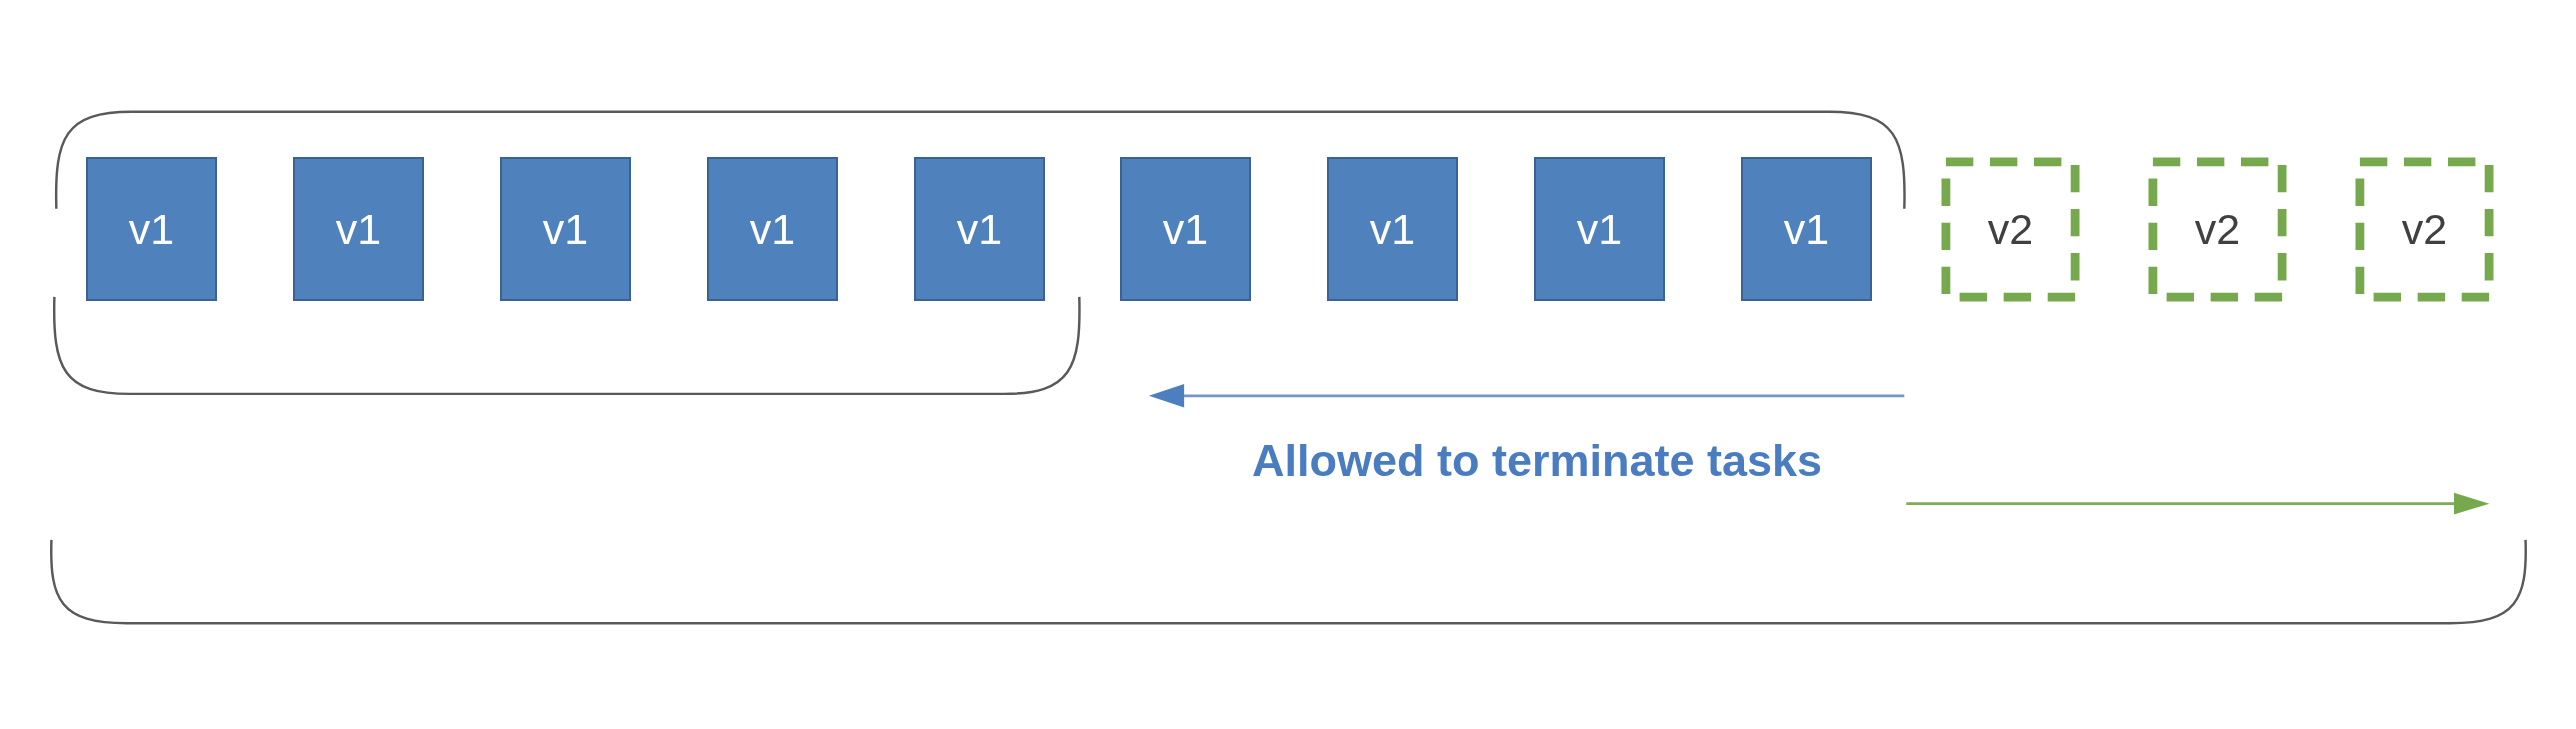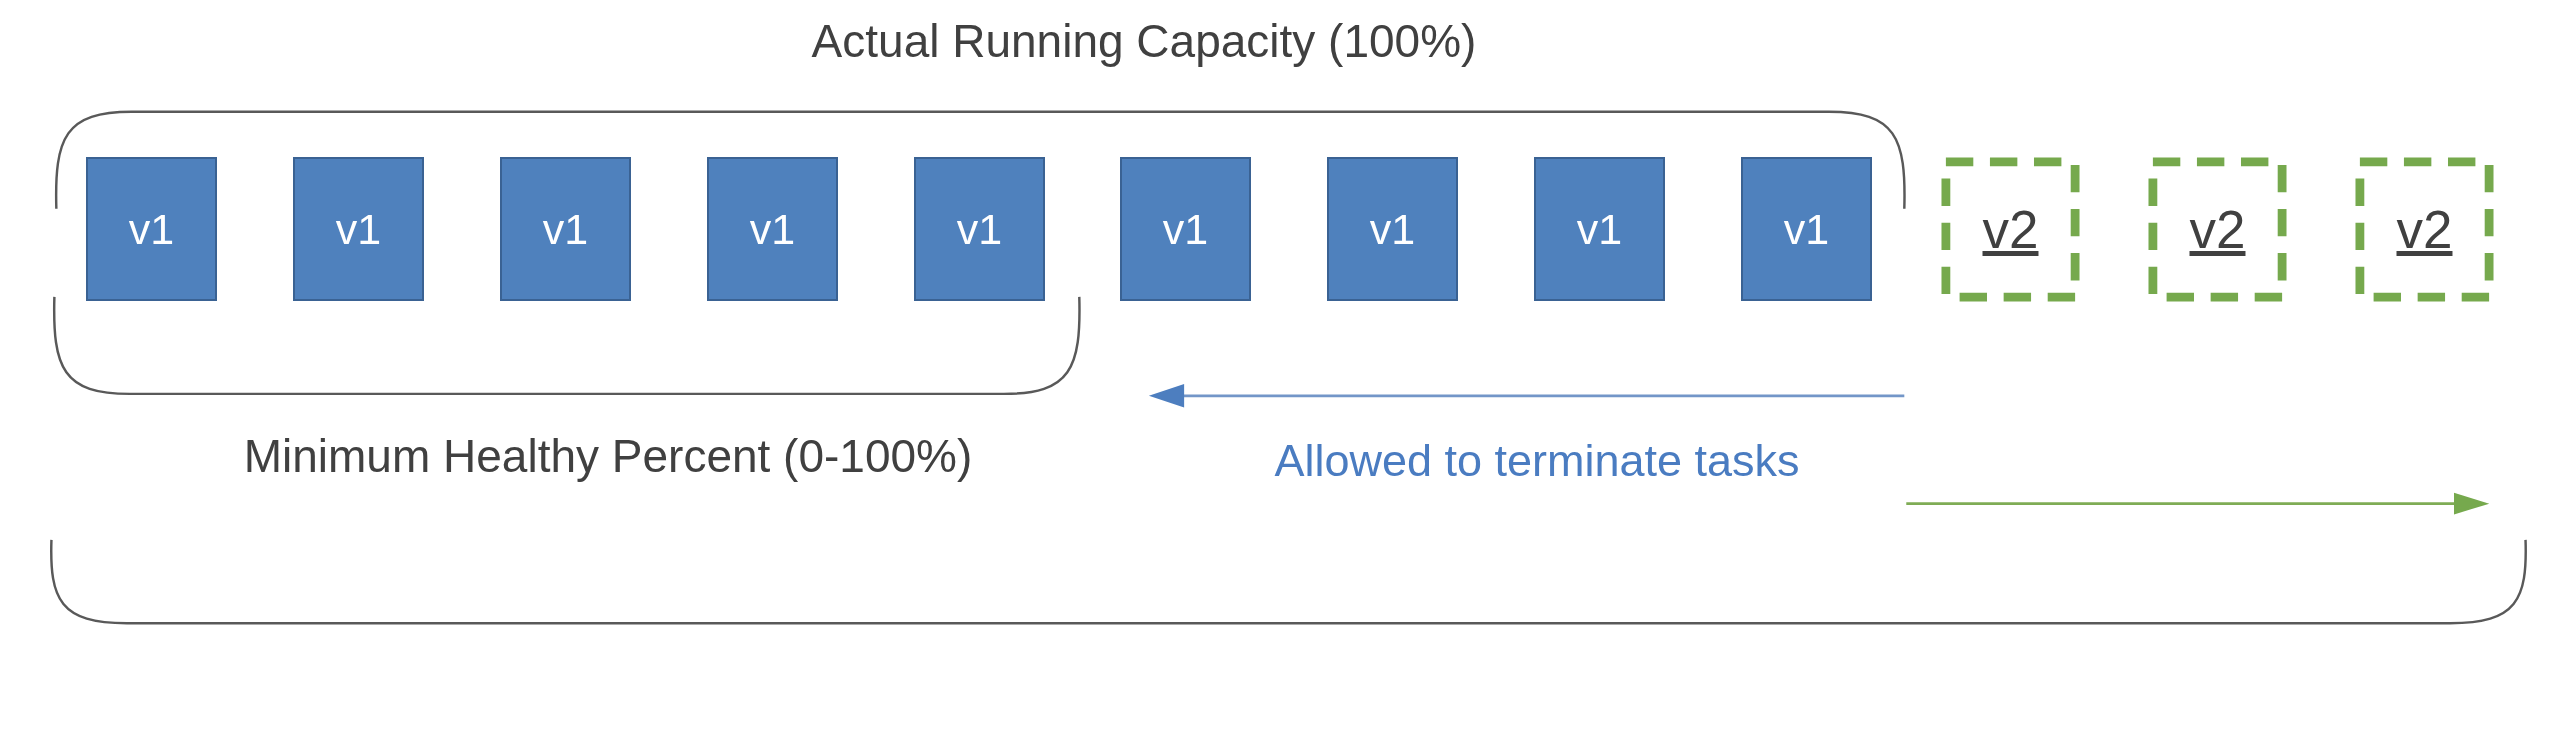--- a/index.html
+++ b/index.html
@@ -12,39 +12,38 @@
   html,body{margin:0;padding:0;background:#ffffff;}
   .canvas{
     position:relative;width:2576px;height:729px;background:#ffffff;
     font-family:"Liberation Sans",sans-serif;overflow:hidden;
   }
   .overlay{position:absolute;left:0;top:0;width:2576px;height:729px;}
   .lbl{
     position:absolute;transform:translateX(-50%);white-space:nowrap;
     color:var(--heading);font-size:46px;line-height:1.12;
   }
-  .lbl.b{font-weight:normal;font-size:45px;}
+  .lbl.b{font-weight:bold;font-size:45px;}
   .box{
     position:absolute;top:157px;box-sizing:border-box;
     display:flex;align-items:center;justify-content:center;
   }
   .box.v1{
     width:131px;height:144px;background:var(--v1-fill);
     border:2.9px solid var(--v1-border);color:var(--v1-text);font-size:43px;
   }
-  .box.v2{width:139px;height:145px;color:var(--v2-text);font-size:53px;text-decoration:underline;}
+  .box.v2{width:139px;height:145px;color:var(--v2-text);font-size:43px;}
   .box.v2 svg{position:absolute;left:0;top:0;width:100%;height:100%;}
   .box span{position:relative;}
 </style>
 </head>
 <body>
 
 <div class="canvas">
 
-  <div class="lbl" style="left:1144px;top:15.7px">Actual Running Capacity (100%)</div>
 
   <svg class="overlay" width="2576" height="729" viewBox="0 0 2628 744">
     <path d="M 57 213 C 55 140 66 114 134 114 L 1866 114 C 1934 114 1945 140 1943 213" style="fill:none;stroke:var(--bracket);stroke-width:2.5"></path>
     <path d="M 55 303 C 53 376 64 402 132 402 L 1024 402 C 1092 402 1103 376 1101 303" style="fill:none;stroke:var(--bracket);stroke-width:2.5"></path>
     <path d="M 52 551 C 50 612 61 636 129 636 L 2500 636 C 2568 636 2579 612 2577 551" style="fill:none;stroke:var(--bracket);stroke-width:2.5"></path>
     <g>
       <line x1="1204" y1="404" x2="1943" y2="404" style="stroke:var(--t-arrow);stroke-width:3"></line>
       <polygon points="1172,404 1208,392 1208,416" style="fill:var(--t-head)"></polygon>
     </g>
     <g>
@@ -96,17 +95,16 @@
         <span>v2</span>
       </div>
       <div class="box v2" style="left: 2355px;">
         <svg viewBox="0 0 142 148">
           <rect x="5" y="5" width="132" height="138" stroke-dasharray="28 17" style="fill:none;stroke:var(--v2-border);stroke-width:9"></rect>
         </svg>
         <span>v2</span>
       </div>
     </div>
 
-  <div class="lbl" style="left:608px;top:431px">Minimum Healthy Percent (0-100%)</div>
   <div class="lbl b" style="left:1537px;top:436px;color:var(--t-text)">Allowed to terminate tasks</div>
 
 </div>
 
 
 </body></html>

